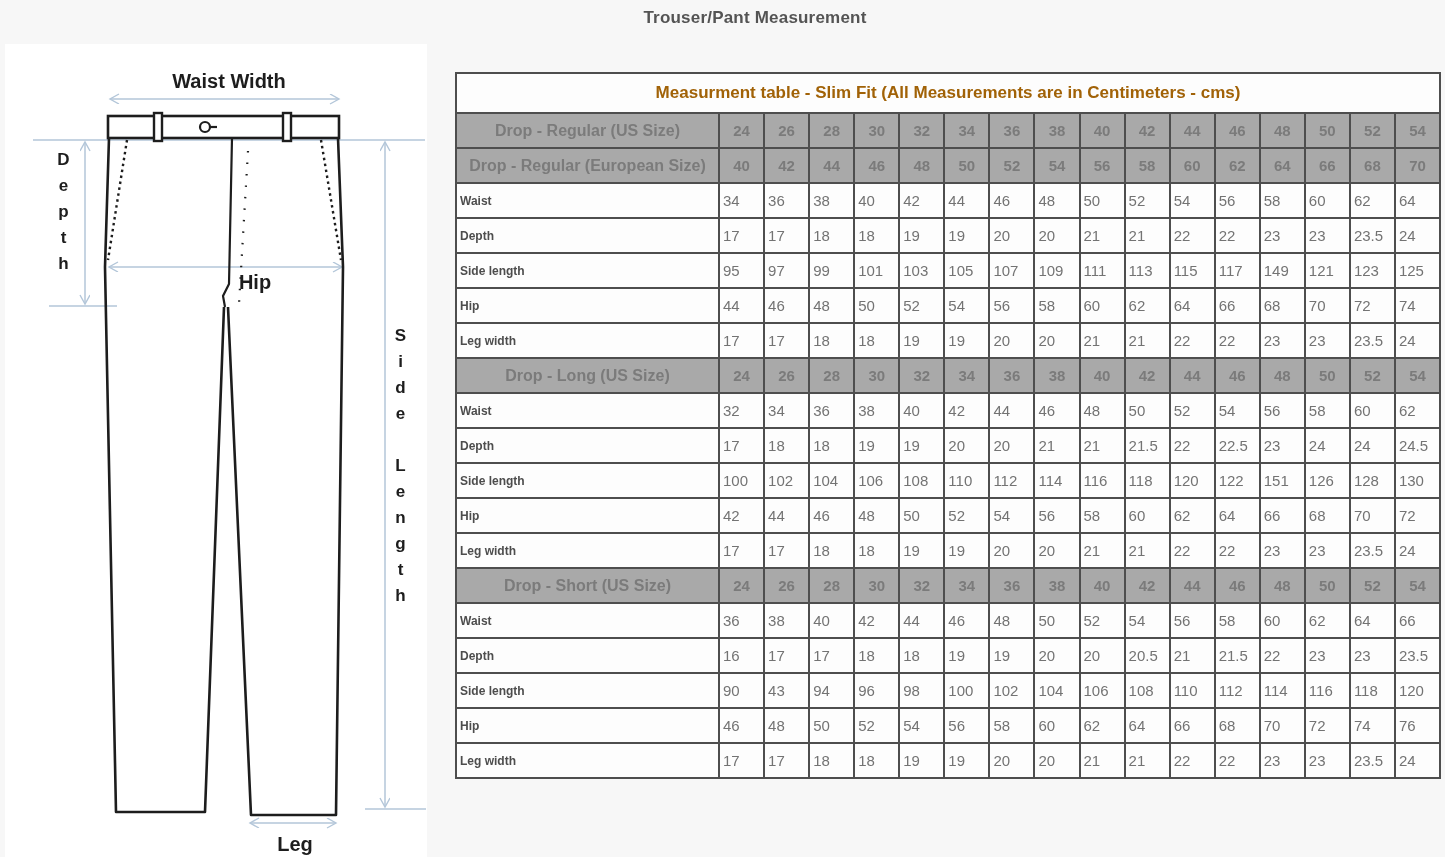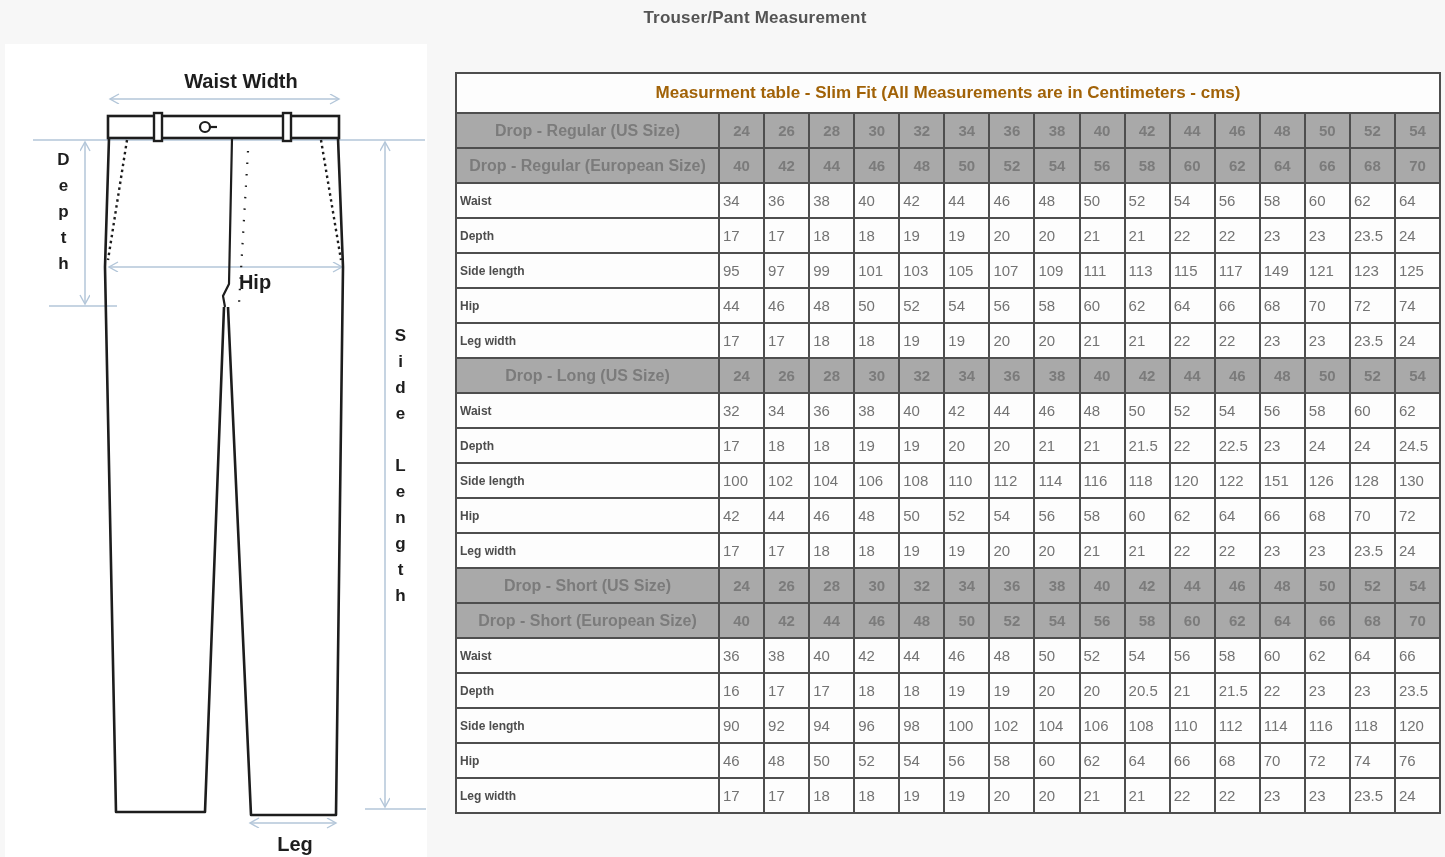--- a/index.html
+++ b/index.html
@@ -85,21 +85,21 @@
     <line x1="316" y1="96" x2="336" y2="216" stroke="#1d1d1d" stroke-width="2.4" stroke-dasharray="2.5 3.5"></line>
     <line x1="243" y1="107" x2="234" y2="260" stroke="#1d1d1d" stroke-width="2.2" stroke-dasharray="1.5 10"></line>
 
     <rect x="103" y="72" width="231" height="22" fill="#ffffff" stroke="#1d1d1d" stroke-width="2.6"></rect>
     <rect x="149" y="69" width="8" height="28" fill="#ffffff" stroke="#1d1d1d" stroke-width="2.4"></rect>
     <rect x="278" y="69" width="8" height="28" fill="#ffffff" stroke="#1d1d1d" stroke-width="2.4"></rect>
     <circle cx="200" cy="83" r="5" fill="#ffffff" stroke="#1d1d1d" stroke-width="2.2"></circle>
     <line x1="205" y1="83" x2="212" y2="83" stroke="#1d1d1d" stroke-width="2.2"></line>
   </svg>
 
-  <div class="dlabel dlabel-h" style="left:120px; top:26px; width:232px;">Waist Width</div>
+  <div class="dlabel dlabel-h" style="left:108px; top:26px; width:232px;">Waist Width</div>
   <div class="dlabel dlabel-v" style="left:50px; top:106px;">Depth</div>
   <div class="dlabel dlabel-h" style="left:212px; top:227px; width:76px;">Hip</div>
   <div class="dlabel dlabel-v" style="left:387px; top:282px;">Side Length</div>
   <div class="dlabel dlabel-h" style="left:242px; top:789px; width:96px;">Leg Width</div>
 </div>
 
 <table class="mtable">
   <colgroup>
     <col style="width:263px;">
     <col>
@@ -384,39 +384,20 @@
         <td>38</td>
         <td>40</td>
         <td>42</td>
         <td>44</td>
         <td>46</td>
         <td>48</td>
         <td>50</td>
         <td>52</td>
         <td>54</td>
       </tr>
-      <tr class="hdr">
-        <th>Drop - Short (European Size)</th>
-        <td>40</td>
-        <td>42</td>
-        <td>44</td>
-        <td>46</td>
-        <td>48</td>
-        <td>50</td>
-        <td>52</td>
-        <td>54</td>
-        <td>56</td>
-        <td>58</td>
-        <td>60</td>
-        <td>62</td>
-        <td>64</td>
-        <td>66</td>
-        <td>68</td>
-        <td>70</td>
-      </tr>
       <tr class="data">
         <th>Waist</th>
         <td>36</td>
         <td>38</td>
         <td>40</td>
         <td>42</td>
         <td>44</td>
         <td>46</td>
         <td>48</td>
         <td>50</td>
@@ -444,21 +425,21 @@
         <td>21</td>
         <td>21.5</td>
         <td>22</td>
         <td>23</td>
         <td>23</td>
         <td>23.5</td>
       </tr>
       <tr class="data">
         <th>Side length</th>
         <td>90</td>
-        <td>92</td>
+        <td>43</td>
         <td>94</td>
         <td>96</td>
         <td>98</td>
         <td>100</td>
         <td>102</td>
         <td>104</td>
         <td>106</td>
         <td>108</td>
         <td>110</td>
         <td>112</td>

